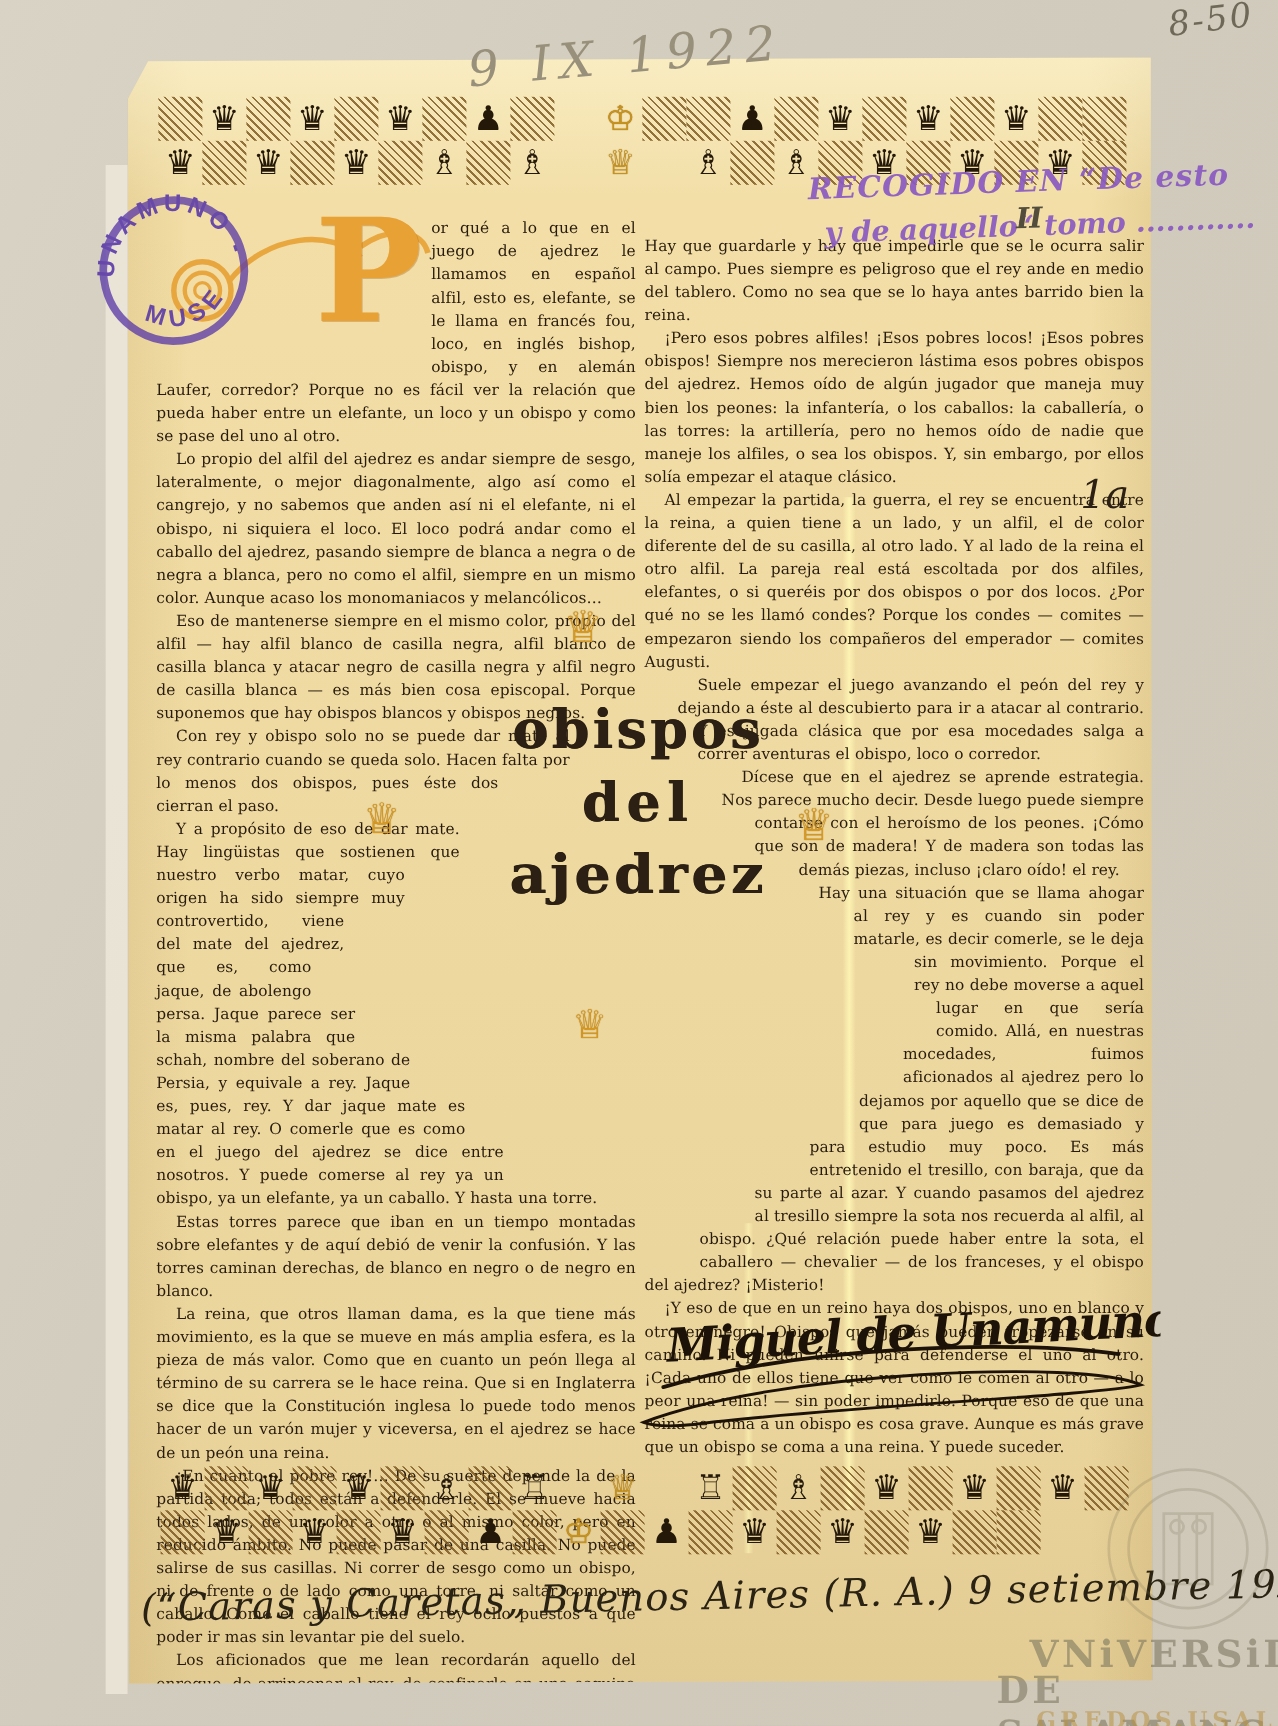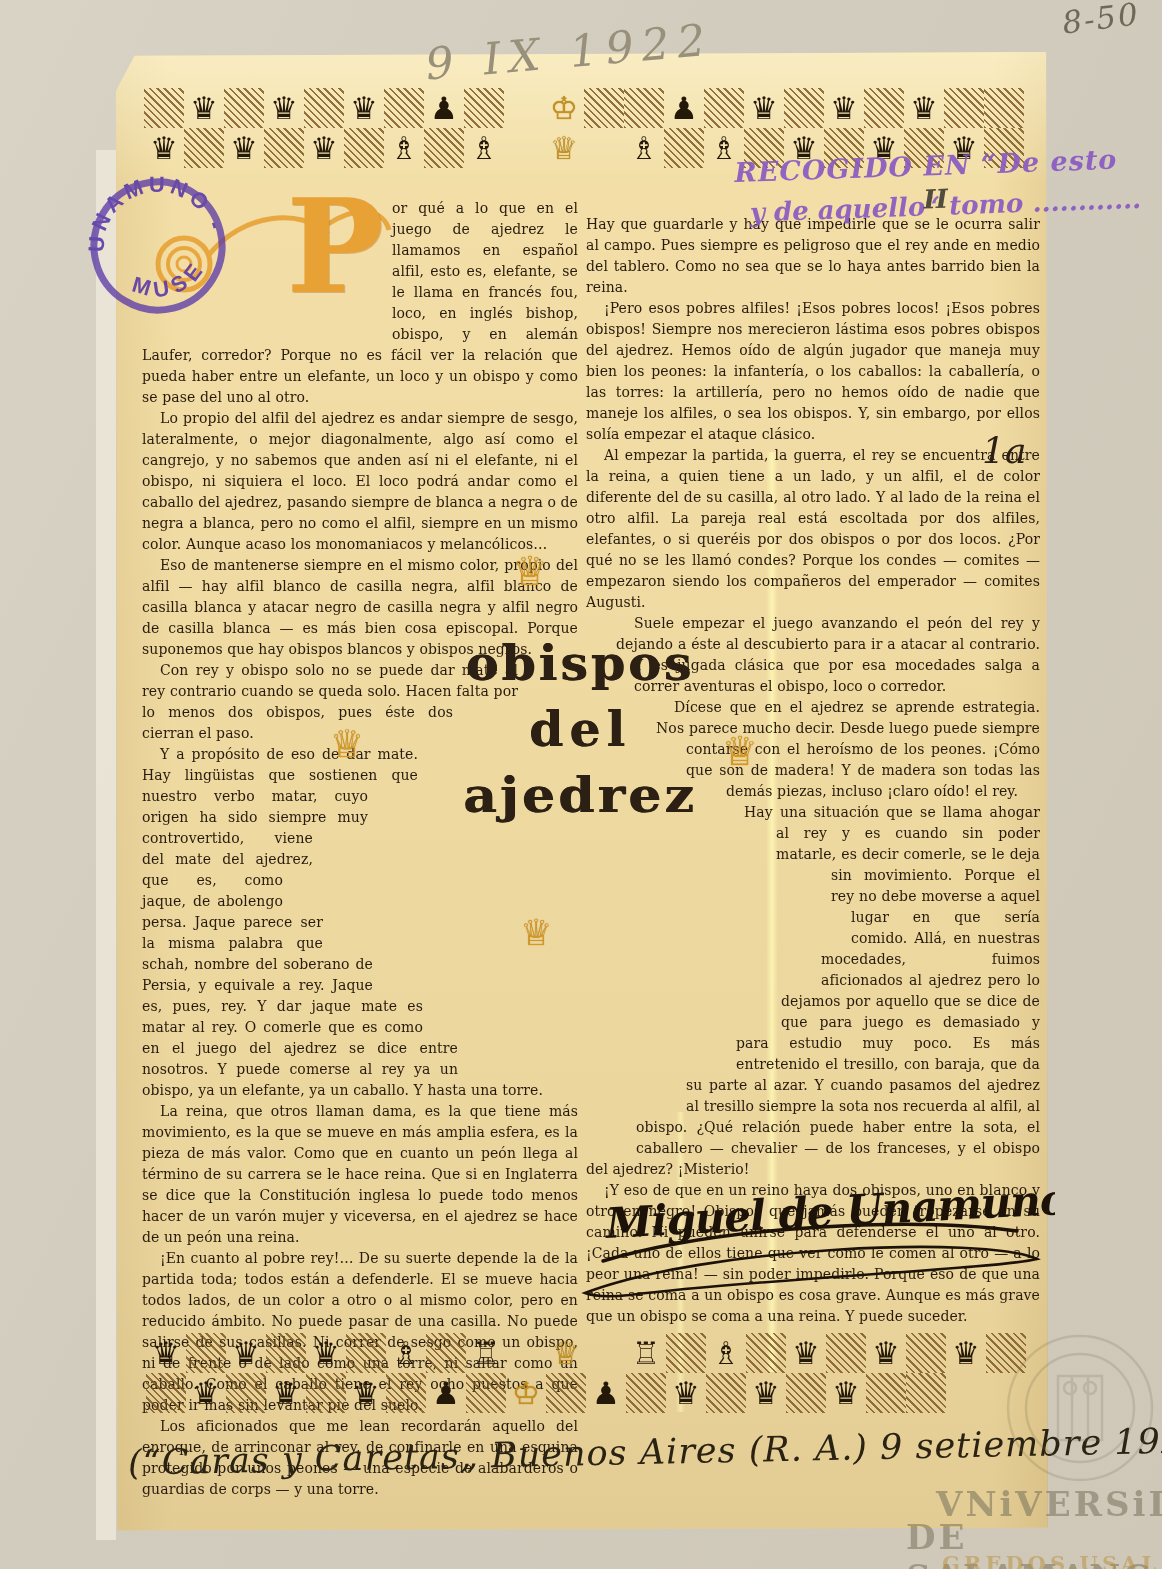--- a/index.html
+++ b/index.html
@@ -158,20 +158,21 @@
         <i class="sp spr" style="width:160px"></i>
         <i class="sp spr" style="width:210px"></i>
         <i class="sp spr" style="width:265px"></i>
         <i class="sp spr" style="width:295px"></i>
         <i class="sp spr" style="width:255px"></i>
         <i class="sp spr" style="width:205px"></i>
         <i class="sp spr" style="width:155px"></i>
         <i class="sp spr" style="width:120px"></i>
       <p class="para">Con rey y obispo solo no se puede dar mate al rey contrario cuando se queda solo. Hacen falta por lo menos dos obispos, pues éste dos cierran el paso.</p>
       <p class="para">Y a propósito de eso de dar mate. Hay lingüistas que sostienen que nuestro verbo matar, cuyo origen ha sido siempre muy controvertido, viene del mate del ajedrez, que es, como jaque, de abolengo persa. Jaque parece ser la misma palabra que schah, nombre del soberano de Persia, y equivale a rey. Jaque es, pues, rey. Y dar jaque mate es matar al rey. O comerle que es como en el juego del ajedrez se dice entre nosotros. Y puede comerse al rey ya un obispo, ya un elefante, ya un caballo. Y hasta una torre.</p>
+      <p class="para">Estas torres parece que iban en un tiempo montadas sobre elefantes y de aquí debió de venir la confusión. Y las torres caminan derechas, de blanco en negro o de negro en blanco.</p>
       <p class="para">La reina, que otros llaman dama, es la que tiene más movimiento, es la que se mueve en más amplia esfera, es la pieza de más valor. Como que en cuanto un peón llega al término de su carrera se le hace reina. Que si en Inglaterra se dice que la Constitución inglesa lo puede todo menos hacer de un varón mujer y viceversa, en el ajedrez se hace de un peón una reina.</p>
       <p class="para">¡En cuanto al pobre rey!… De su suerte depende la de la partida toda; todos están a defenderle. El se mueve hacia todos lados, de un color a otro o al mismo color, pero en reducido ámbito. No puede pasar de una casilla. No puede salirse de sus casillas. Ni correr de sesgo como un obispo, ni de frente o de lado como una torre, ni saltar como un caballo. Como el caballo tiene el rey ocho puestos a que poder ir mas sin levantar pie del suelo.</p>
       <p class="para">Los aficionados que me lean recordarán aquello del enroque, de arrinconar al rey, de confinarle en una esquina protegido por unos peones — una especie de alabarderos o guardias de corps — y una torre.</p>
     </div>
 
     <div class="col col-right">
       <p class="para first">Hay que guardarle y hay que impedirle que se le ocurra salir al campo. Pues siempre es peligroso que el rey ande en medio del tablero. Como no sea que se lo haya antes barrido bien la reina.</p>
       <p class="para">¡Pero esos pobres alfiles! ¡Esos pobres locos! ¡Esos pobres obispos! Siempre nos merecieron lástima esos pobres obispos del ajedrez. Hemos oído de algún jugador que maneja muy bien los peones: la infantería, o los caballos: la caballería, o las torres: la artillería, pero no hemos oído de nadie que maneje los alfiles, o sea los obispos. Y, sin embargo, por ellos solía empezar el ataque clásico.</p>
       <p class="para">Al empezar la partida, la guerra, el rey se encuentra entre la reina, a quien tiene a un lado, y un alfil, el de color diferente del de su casilla, al otro lado. Y al lado de la reina el otro alfil. La pareja real está escoltada por dos alfiles, elefantes, o si queréis por dos obispos o por dos locos. ¿Por qué no se les llamó condes? Porque los condes — comites — empezaron siendo los compañeros del emperador — comites Augusti.</p>
       <i class="sp spl" style="width:30px"></i>

